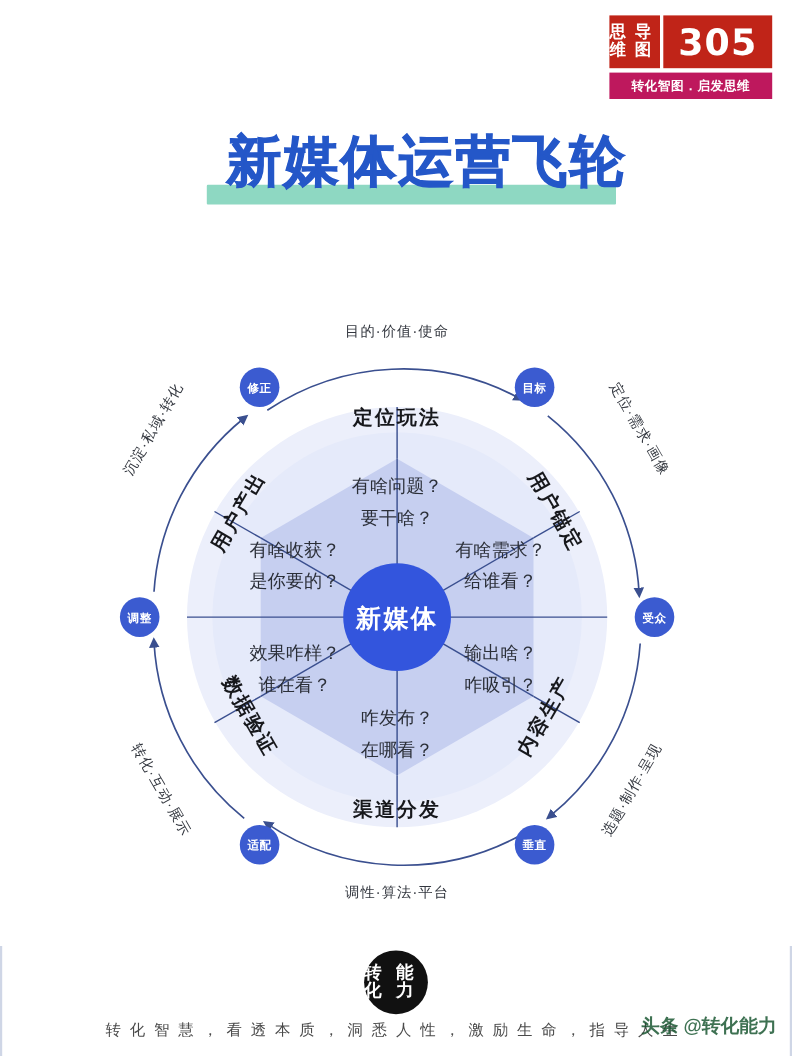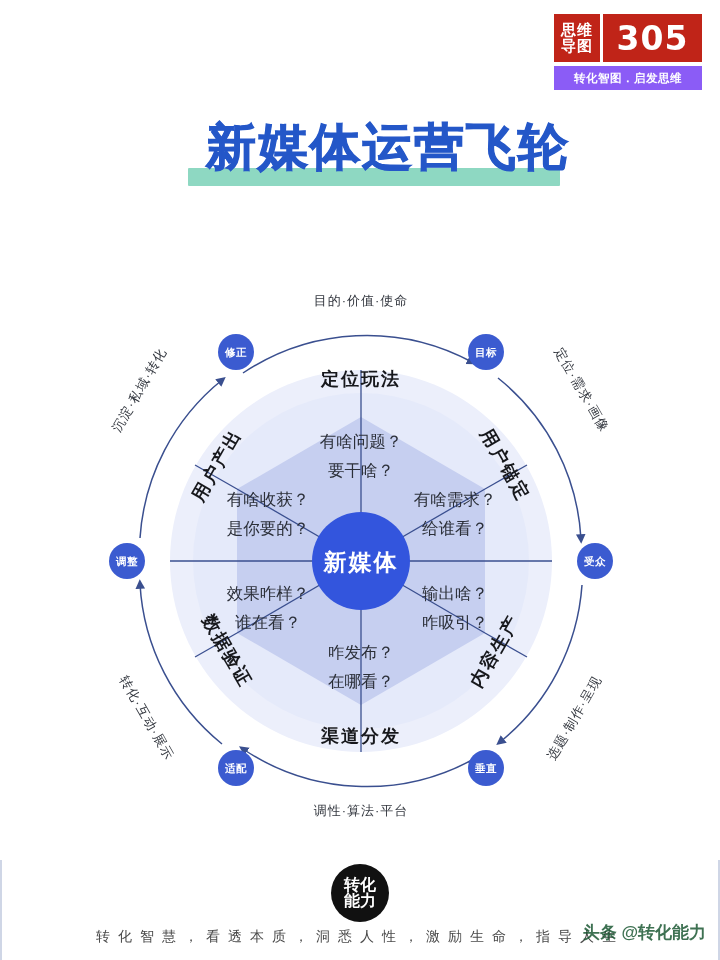--- a/index.html
+++ b/index.html
@@ -11,32 +11,32 @@
     color:#1b1b1b;
   }
   
   #badge{
     position:absolute; top:14px; right:18px;
     width:148px;
   }
   #badge .row{display:flex;align-items:stretch;height:48px;}
   #badge .tag{
     background:#c02418;color:#fff;
-    width:46px;display:flex;flex-direction:column;
+    width:46px;display:flex;flex-direction:row;
     align-items:center;justify-content:center;
     font-size:15px;font-weight:bold;line-height:1.05;letter-spacing:1px;
   }
   #badge .num{
     background:#c02418;color:#fff;flex:1;margin-left:3px;
     display:flex;align-items:center;justify-content:center;
     font-size:33px;font-weight:bold;letter-spacing:1px;
     font-family:"DejaVu Sans",sans-serif;
   }
   #badge .sub{
-    margin-top:4px;background:#8b5cf6;color:#fff;
+    margin-top:4px;background:#be185d;color:#fff;
     height:24px;display:flex;align-items:center;justify-content:center;
     font-size:11.5px;font-weight:bold;letter-spacing:.5px;
   }
   
   #title-wrap{
     position:absolute;top:122px;left:0;width:720px;
     text-align:center;
     padding-left:28px;
   }
   #title-band{
@@ -55,21 +55,21 @@
   .sector-label{font-weight:bold;font-size:18px;fill:#17181c;letter-spacing:2px;}
   .q-text{font-size:16.5px;fill:#2b2f38;}
   .node-text{font-size:10.5px;fill:#ffffff;font-weight:bold;letter-spacing:.5px;}
   .outer-label{font-size:13px;fill:#33373f;letter-spacing:1px;}
   .center-text{font-size:23px;fill:#fff;font-weight:bold;letter-spacing:2px;}
   
   #logo{
     position:absolute;left:50%;transform:translateX(-50%);
     top:864px;width:58px;height:58px;border-radius:50%;
     background:#111;color:#fff;
-    display:flex;flex-direction:column;align-items:center;justify-content:center;
+    display:flex;flex-direction:row;align-items:center;justify-content:center;
     font-size:16px;font-weight:bold;line-height:1.0;letter-spacing:0px;
   }
   #tagline{
     position:absolute;left:0;top:928px;width:720px;text-align:center;
     font-size:14px;color:#4a4a4a;letter-spacing:8px;
   }
   #watermark{
     position:absolute;right:14px;top:921px;
     font-size:17px;font-weight:bold;color:#14532d;opacity:.82;
     letter-spacing:0px;

